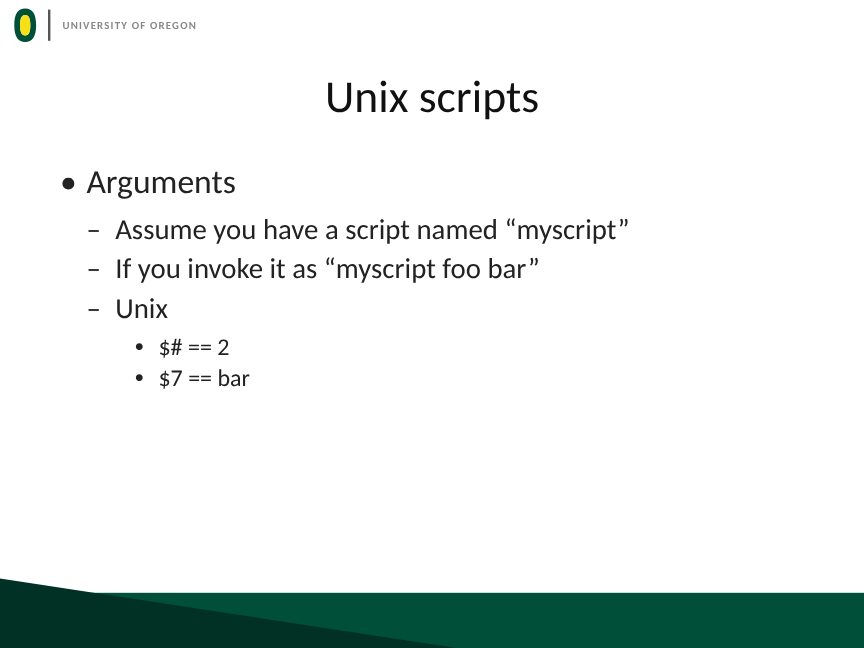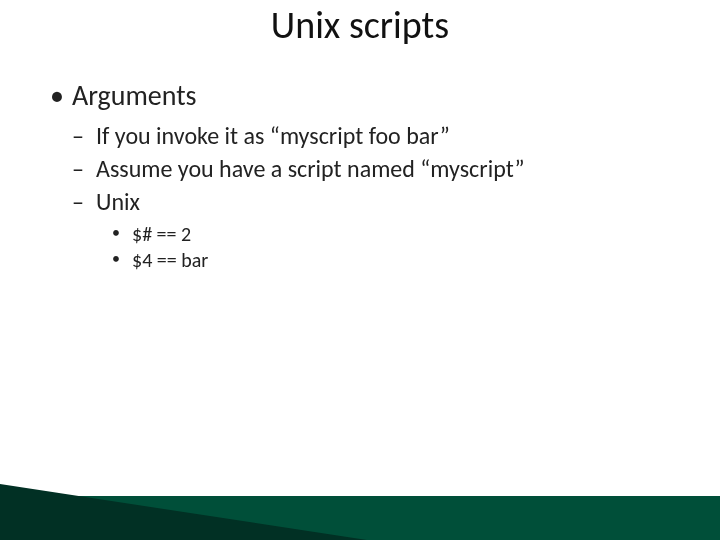--- a/index.html
+++ b/index.html
@@ -2,56 +2,64 @@
 <html><head>
 <meta charset="utf-8">
 <style>
   * { margin: 0; padding: 0; box-sizing: border-box; }
   html, body { width: 720px; height: 540px; font-family: Calibri, "Segoe UI", Arial, sans-serif; background: #fff; color: #000; overflow: hidden; }
   .slide { position: relative; width: 720px; height: 540px; }
   .header { display: flex; align-items: center; padding: 8px 0 0 10px; height: 34px; }
   .logo-o { width: 22px; height: 30px; margin-right: 8px; }
   .divider { width: 2px; height: 26px; background: #555; margin-right: 10px; }
   .univ { font-size: 9px; letter-spacing: 1px; color: #888; font-weight: 600; }
-  .title { text-align: center; font-size: 38px; font-weight: 400; margin-top: 2px; color: #111; }
+  .title { text-align: center; font-size: 38px; font-weight: 400; margin-top: 24px; color: #111; }
   .content { padding: 30px 30px 0 50px; }
   .lvl1 { list-style: none; }
   .lvl1 > li { font-size: 28px; color: #222; position: relative; padding-left: 22px; margin-bottom: 10px; }
   .lvl1 > li::before { content: "•"; position: absolute; left: 0; top: 0; color: #222; }
   .lvl2 { list-style: none; margin-top: 8px; }
   .lvl2 > li { font-size: 24px; color: #222; position: relative; padding-left: 24px; margin-bottom: 4px; }
   .lvl2 > li::before { content: "–"; position: absolute; left: 0; top: 0; color: #222; }
   .lvl3 { list-style: none; margin-top: 6px; padding-left: 16px; }
   .lvl3 > li { font-size: 20px; color: #222; position: relative; padding-left: 20px; margin-bottom: 2px; }
   .lvl3 > li::before { content: "•"; position: absolute; left: 0; top: 1px; color: #222; font-size: 16px; }
   .footer { position: absolute; left: 0; bottom: 0; width: 720px; height: 58px; }
   .foot-dark { position: absolute; left: 0; bottom: 0; width: 720px; height: 46px; background: #004f39; }
   .foot-diag { position: absolute; left: 0; bottom: 0; width: 0; height: 0;
     border-bottom: 58px solid #013024;
     border-right: 380px solid transparent; }
 </style>
 </head>
 <body>
 <div class="slide">
 
+  <div class="header">
+    <svg class="logo-o" viewBox="0 0 40 56">
+      <path d="M20 2 C9 2 3 10 3 28 C3 46 9 54 20 54 C31 54 37 46 37 28 C37 10 31 2 20 2 Z M20 12 C26 12 28 18 28 28 C28 38 26 44 20 44 C14 44 12 38 12 28 C12 18 14 12 20 12 Z" fill="#004f39"></path>
+      <path d="M20 12 C26 12 28 18 28 28 C28 38 26 44 20 44 C14 44 12 38 12 28 C12 18 14 12 20 12 Z" fill="#f7e017"></path>
+    </svg>
+    <div class="divider"></div>
+    <div class="univ">UNIVERSITY OF OREGON</div>
+  </div>
 
   <h1 class="title">Unix scripts</h1>
 
   <div class="content">
     <ul class="lvl1">
       <li>
         <span>Arguments</span>
         <ul class="lvl2">
+          <li>Assume you have a script named “myscript”</li>
           <li>If you invoke it as “myscript foo bar”</li>
-          <li>Assume you have a script named “myscript”</li>
           <li>
             <span>Unix</span>
             <ul class="lvl3">
               <li>$# == 2</li>
-              <li>$4 == bar</li>
+              <li>$7 == bar</li>
             </ul>
           </li>
         </ul>
       </li>
     </ul>
   </div>
 
   <div class="footer">
     <div class="foot-dark"></div>
     <div class="foot-diag"></div>

